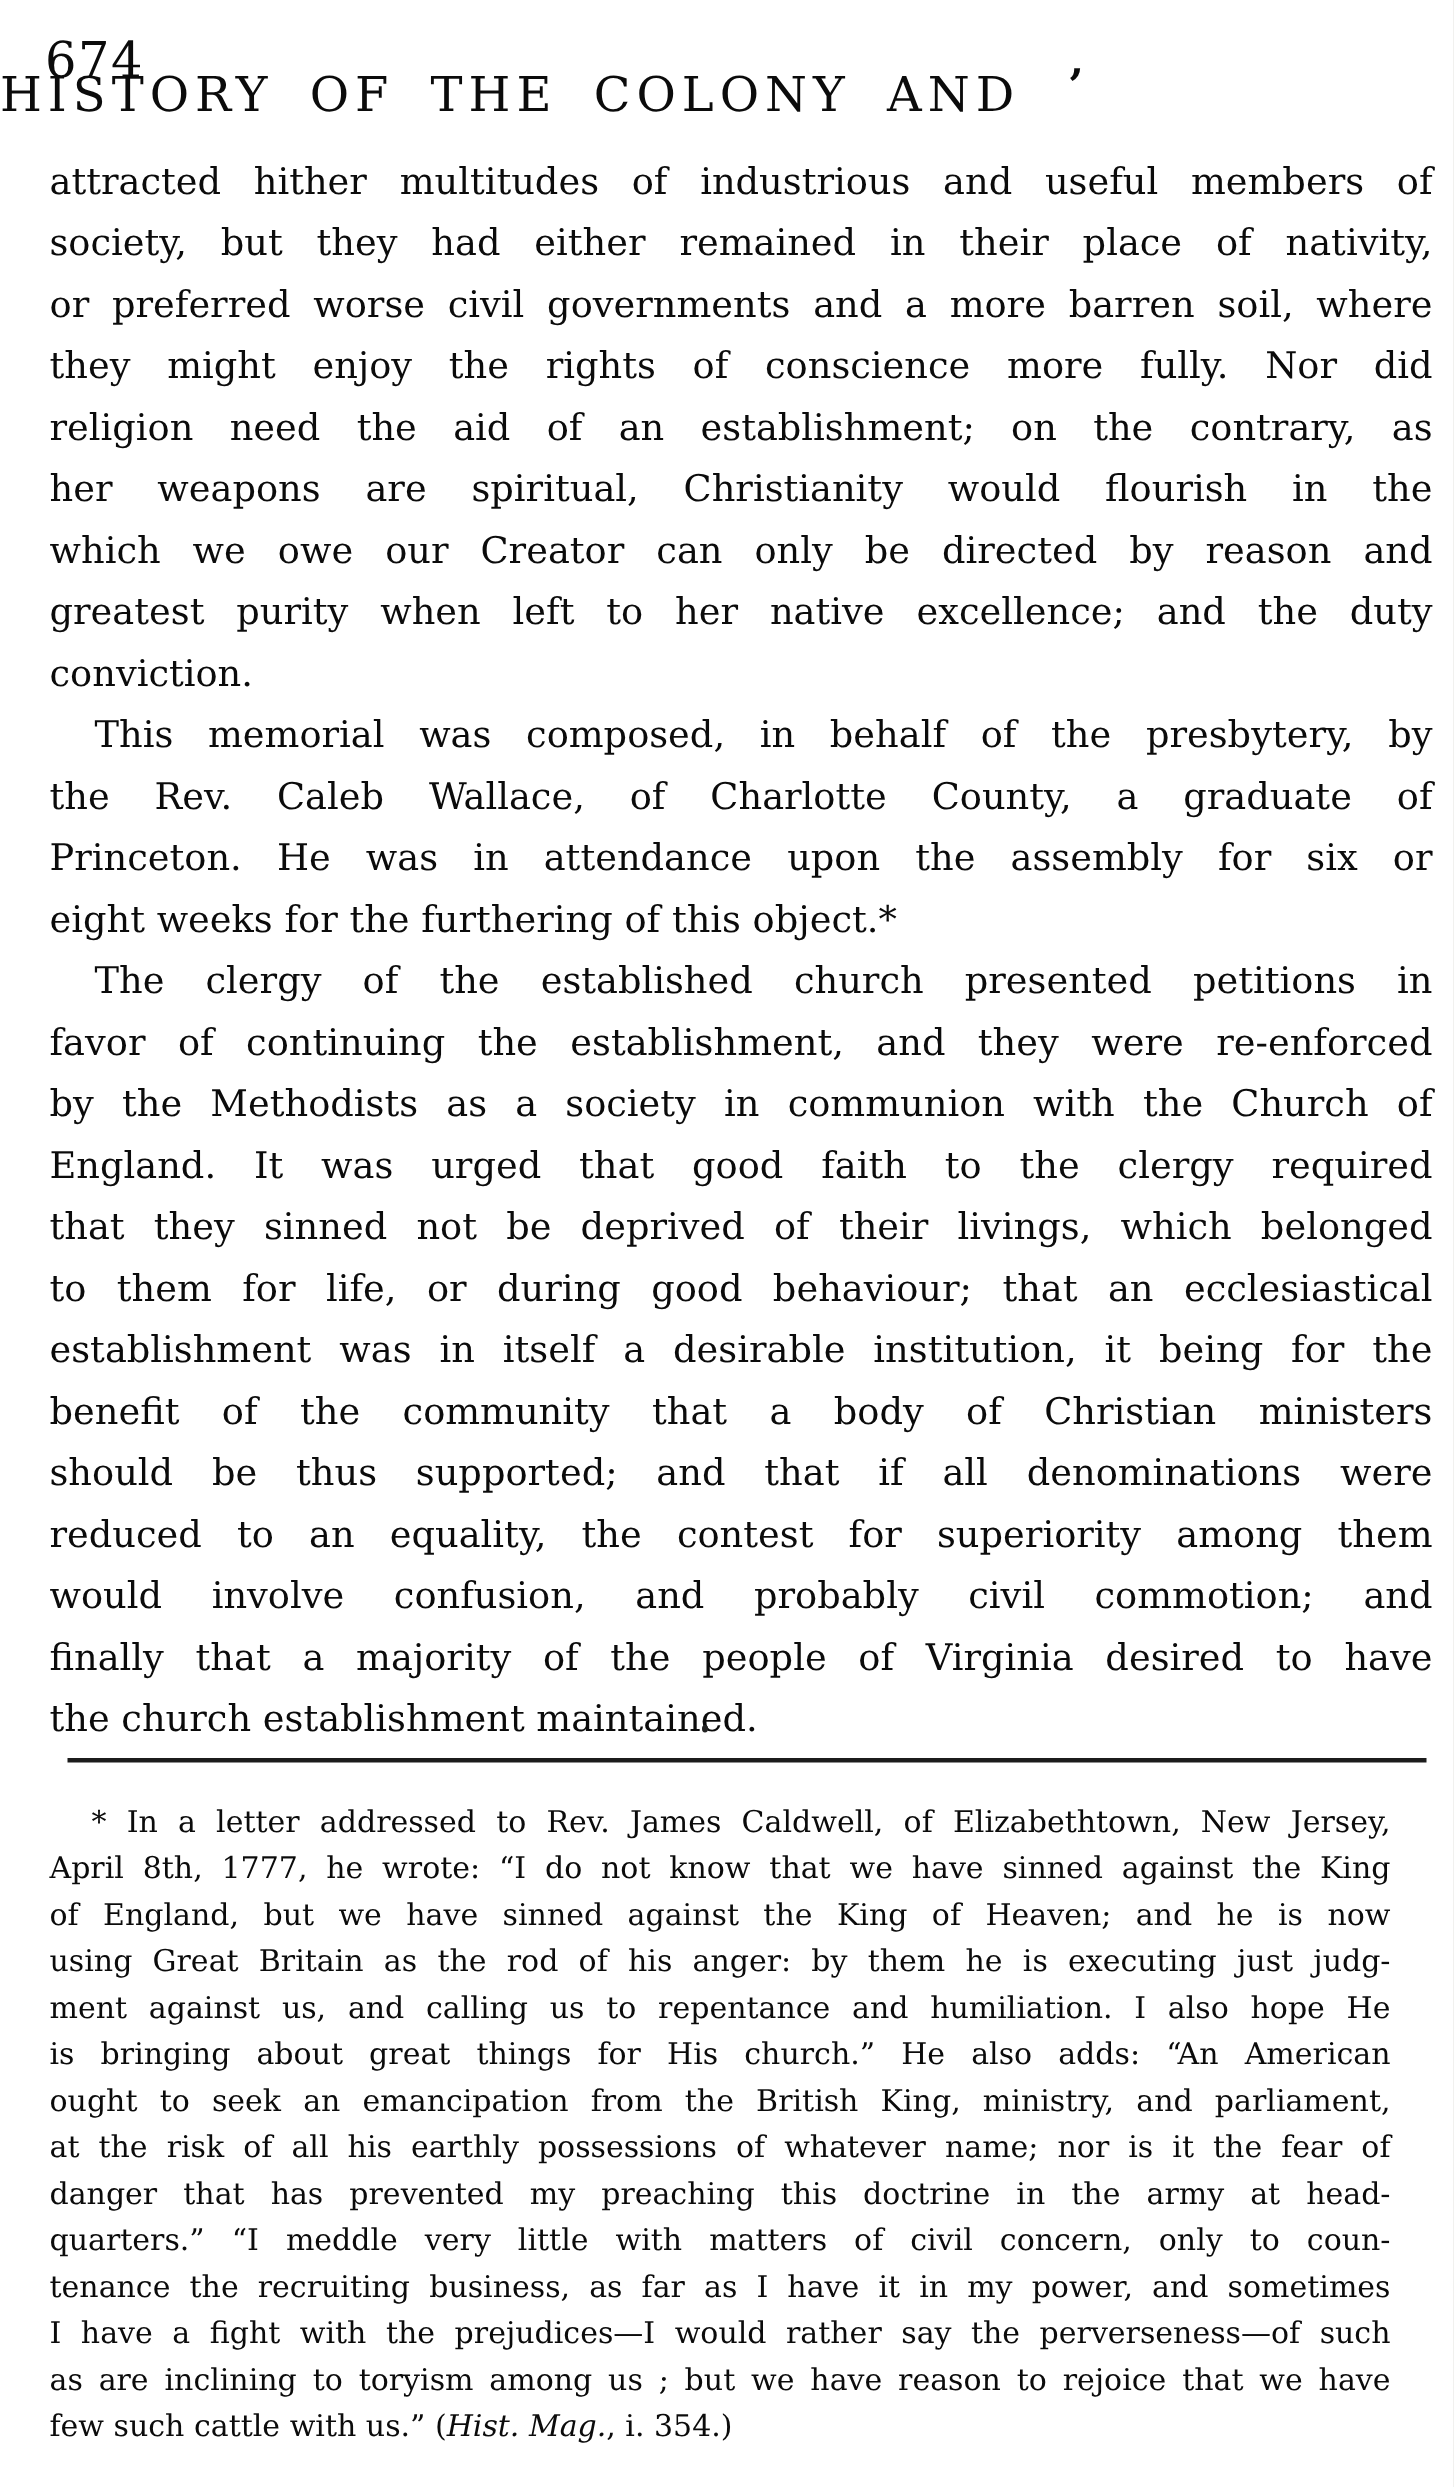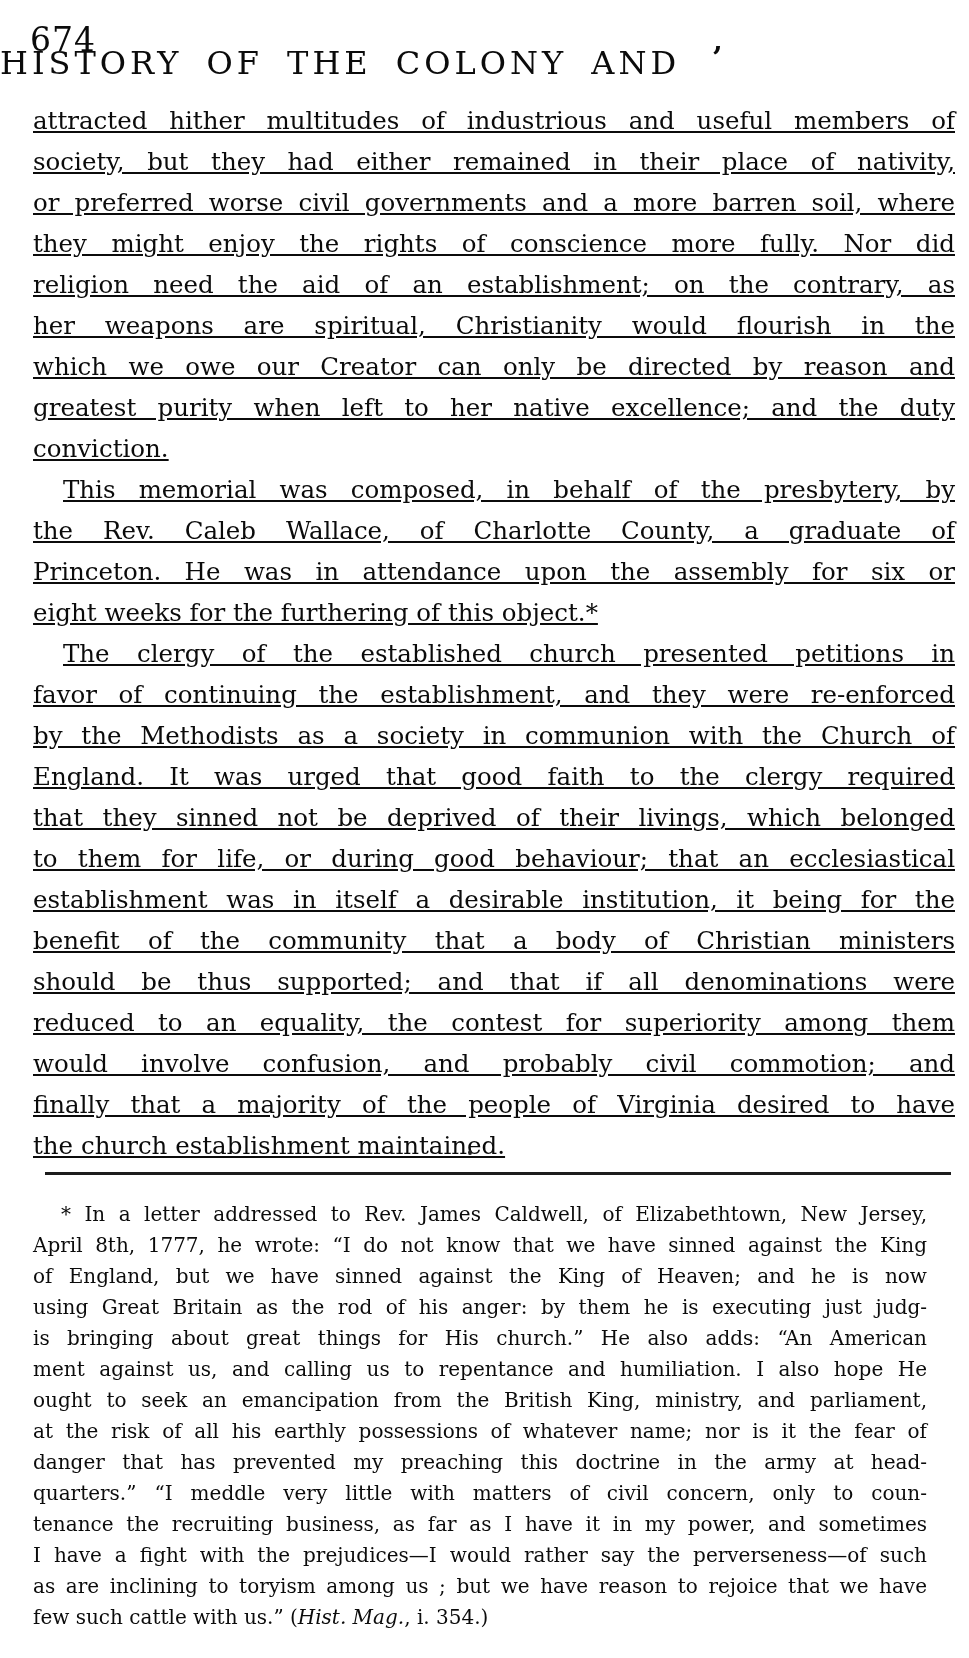--- a/index.html
+++ b/index.html
@@ -24,21 +24,20 @@
     text-align: left;
     font-size: 32px; letter-spacing: 4px; word-spacing: 10px;
   }
   .stray {
     position: absolute; left: 712px; top: 40px;
     font-size: 30px; font-weight: bold;
   }
   
   .bodytext {
     padding: 0 14px 0 33px;
-    text-decoration: underline;
   }
   .para { margin: 0; }
   .line {
     font-size: 24.5px;
     line-height: 41px;
     height: 41px;
     white-space: nowrap;
     text-align: justify;
     text-align-last: justify;
     overflow: visible;
@@ -117,22 +116,22 @@
     </div>
 
   <div class="dot"></div>
   <hr class="rule">
 
   <div class="footnote" id="footnote-container">
       <div class="fline">* In a letter addressed to Rev. James Caldwell, of Elizabethtown, New Jersey,</div>
       <div class="fline">April 8th, 1777, he wrote: “I do not know that we have sinned against the King</div>
       <div class="fline">of England, but we have sinned against the King of Heaven; and he is now</div>
       <div class="fline">using Great Britain as the rod of his anger: by them he is executing just judg-</div>
+      <div class="fline">ment against us, and calling us to repentance and humiliation.  I also hope He</div>
       <div class="fline">is bringing about great things for His church.”  He also adds: “An American</div>
-      <div class="fline">ment against us, and calling us to repentance and humiliation.  I also hope He</div>
       <div class="fline">ought to seek an emancipation from the British King, ministry, and parliament,</div>
       <div class="fline">at the risk of all his earthly possessions of whatever name; nor is it the fear of</div>
       <div class="fline">danger that has prevented my preaching this doctrine in the army at head-</div>
       <div class="fline">quarters.”  “I meddle very little with matters of civil concern, only to coun-</div>
       <div class="fline">tenance the recruiting business, as far as I have it in my power, and sometimes</div>
       <div class="fline">I have a fight with the prejudices—I would rather say the perverseness—of such</div>
       <div class="fline">as are inclining to toryism among us ; but we have reason to rejoice that we have</div>
       <div class="fline last"><span>few such cattle with us.”  (</span><em>Hist. Mag.</em><span>, i. 354.)</span></div>
     </div>
 </div>

